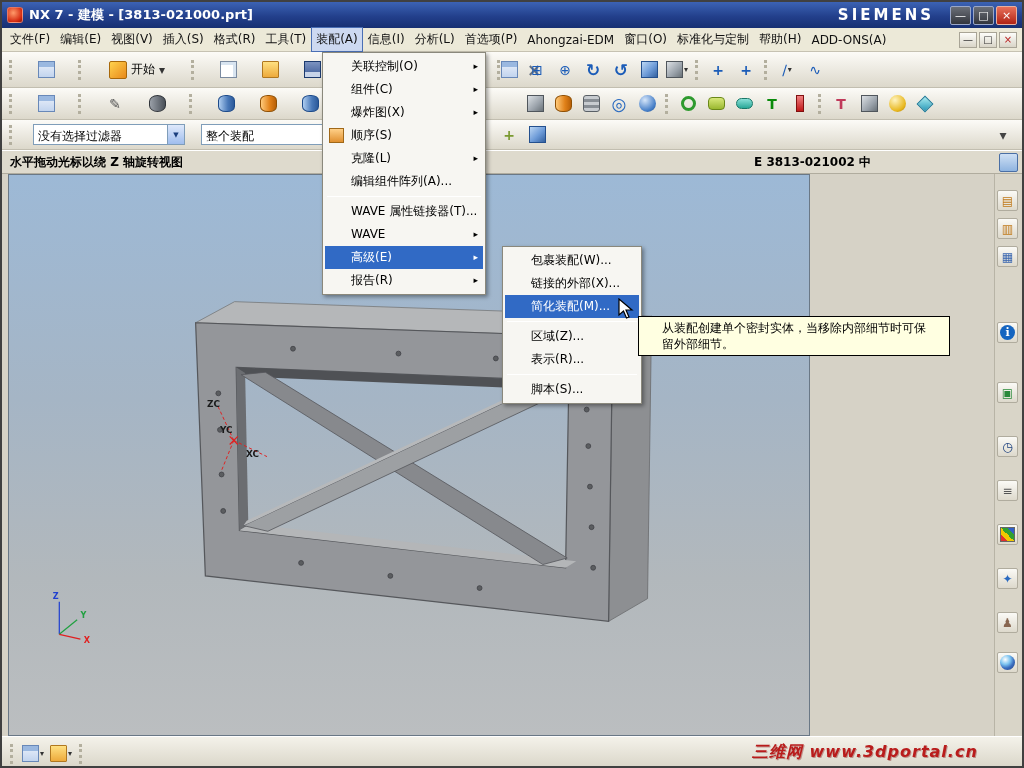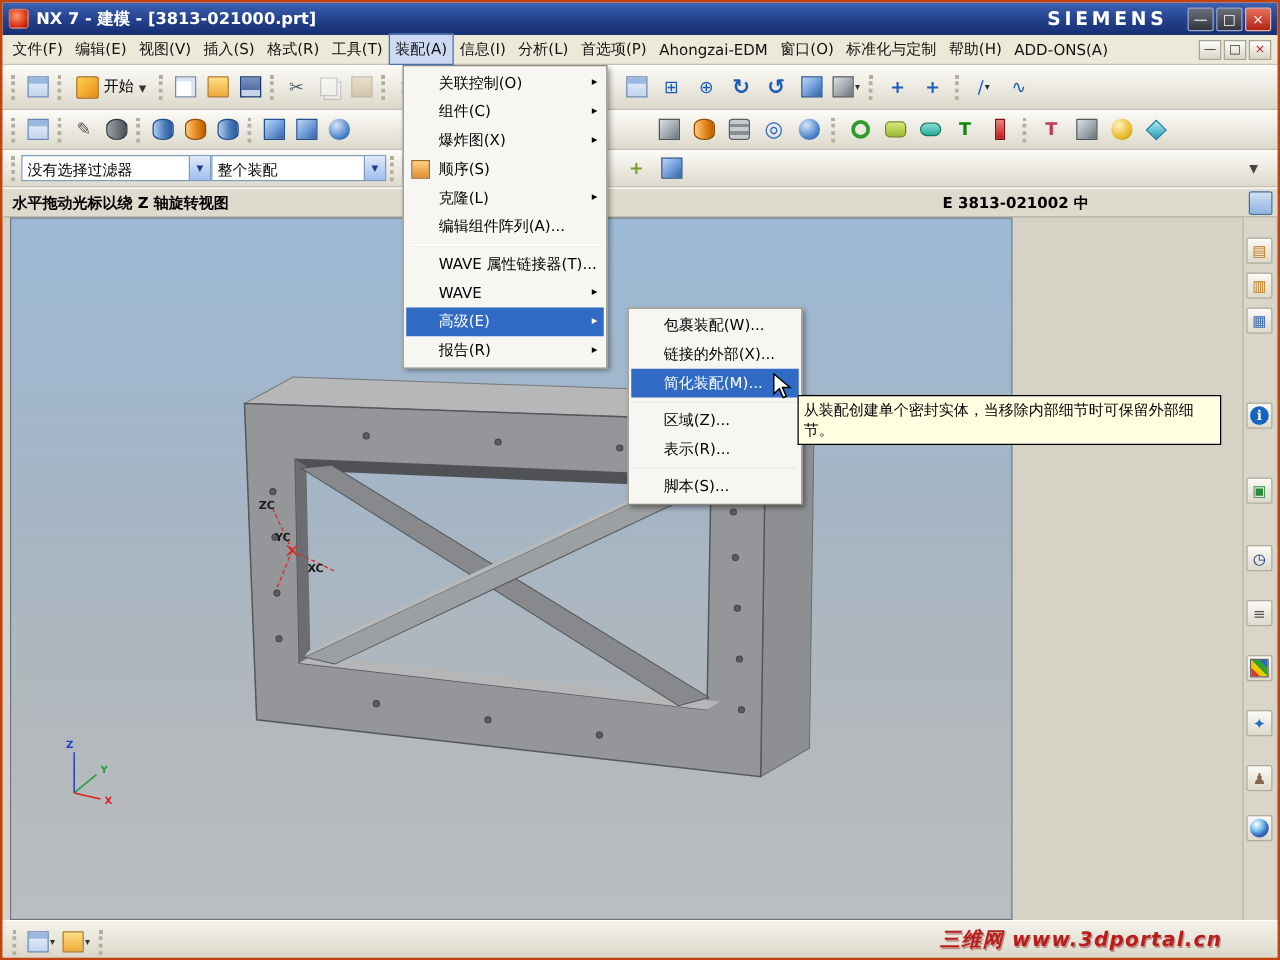--- a/index.html
+++ b/index.html
@@ -1,18 +1,18 @@
 <!DOCTYPE html>
 <html><head>
 <meta charset="utf-8">
 <style>
   * { margin:0; padding:0; box-sizing:border-box; }
   html,body { background:#9a9a9a; }
   body { font-family:"DejaVu Sans","Liberation Sans",sans-serif; }
-  #root { position:relative; width:1024px; height:768px; background:#d6d2c6; overflow:hidden; border:2px solid #c2410c; }
+  #root { position:relative; width:1024px; height:768px; background:#d6d2c6; overflow:hidden; border:2px solid #404040; }
 
   
   .titlebar { position:absolute; left:0; top:0; right:0; height:26px;
     background:linear-gradient(180deg,#3c63b4 0%,#23408c 55%,#162f72 100%);
     display:flex; align-items:center; gap:6px; padding:0 5px; }
   .app-icon { width:16px; height:16px; border-radius:3px;
     background:radial-gradient(circle at 38% 35%, #ff9a6a, #d42a10 70%, #8a1404);
     border:1px solid rgba(255,255,255,.35); }
   .title-text { color:#fff; font-weight:bold; font-size:13px; white-space:nowrap; }
   .brand { margin-left:auto; color:#fff; font-weight:bold; font-size:15px; letter-spacing:3px; margin-right:10px; }
@@ -26,21 +26,21 @@
   .menubar { position:absolute; top:26px; left:0; right:0; height:24px; background:#ece9d8;
     border-bottom:1px solid #c6c2b2; display:flex; align-items:center; font-size:12px; padding-left:3px; }
   .menu-item { padding:4px 5px; white-space:nowrap; color:#111; }
   .menu-item.active { background:#d5dfF3; background:#cdd9f1; border:1px solid #4a6fb5; padding:3px 4px; }
   .mdi-btns { margin-left:auto; display:flex; gap:2px; padding-right:5px; }
   .mdi-btn { width:18px; height:16px; background:linear-gradient(#fdfdfa,#d9d5c8); border:1px solid #a8a496;
     font-size:10px; line-height:1; display:flex; align-items:center; justify-content:center; }
 
   
   .tb { position:absolute; left:0; right:0; background:linear-gradient(#fcfbf7,#dcd8cb);
-    border-bottom:1px solid #c2beb0; display:flex; align-items:center; gap:0; padding:0 4px; }
+    border-bottom:1px solid #c2beb0; display:flex; align-items:center; gap:16px; padding:0 4px; }
   #tb1 { top:50px; height:36px; }
   #tb2 { top:86px; height:32px; }
   #tb3 { top:118px; height:30px; }
   .grip { width:5px; height:20px; margin:0 3px; border-left:3px dotted #b3af9e; }
   .ibtn { min-width:26px; height:26px; display:flex; align-items:center; justify-content:center; gap:1px;
     border:1px solid transparent; border-radius:2px; font-size:14px; color:#333; }
   .ibtn .dd { font-size:8px; color:#333; }
   .big { font-size:17px; font-weight:bold; }
   .bold { font-weight:bold; }
   .grayed { opacity:.38; }
@@ -123,22 +123,22 @@
   #adv-menu { left:500px; top:244px; width:140px; z-index:55; }
   .pm-item { position:relative; height:23px; line-height:23px; padding-left:26px; padding-right:14px;
     white-space:nowrap; color:#000; }
   .pm-item .arr { position:absolute; right:5px; top:0; font-size:9px; }
   .pm-item.hl { background:#316ac5; color:#fff; }
   .pm-sep { height:1px; background:#b8b4a8; border-bottom:1px solid #fff; margin:3px 2px; }
   .pm-ico { position:absolute; left:4px; top:4px; width:15px; height:15px;
     background:linear-gradient(#ffd088,#e09030); border:1px solid #a06818; }
 
   
-  #tooltip { position:absolute; left:636px; top:314px; width:339px; background:#ffffe1; border:1px solid #000;
-    padding:3px 4px; font-size:12px; line-height:16px; z-index:60; color:#000; }
+  #tooltip { position:absolute; left:636px; top:314px; width:312px; background:#ffffe1; border:1px solid #000;
+    padding:3px 23px; font-size:12px; line-height:16px; z-index:60; color:#000; }
 
   
   #cursor { position:absolute; left:616px; top:296px; z-index:70; }
 </style>
 </head>
 <body>
 
 <div id="root">
 
   <div class="titlebar">

